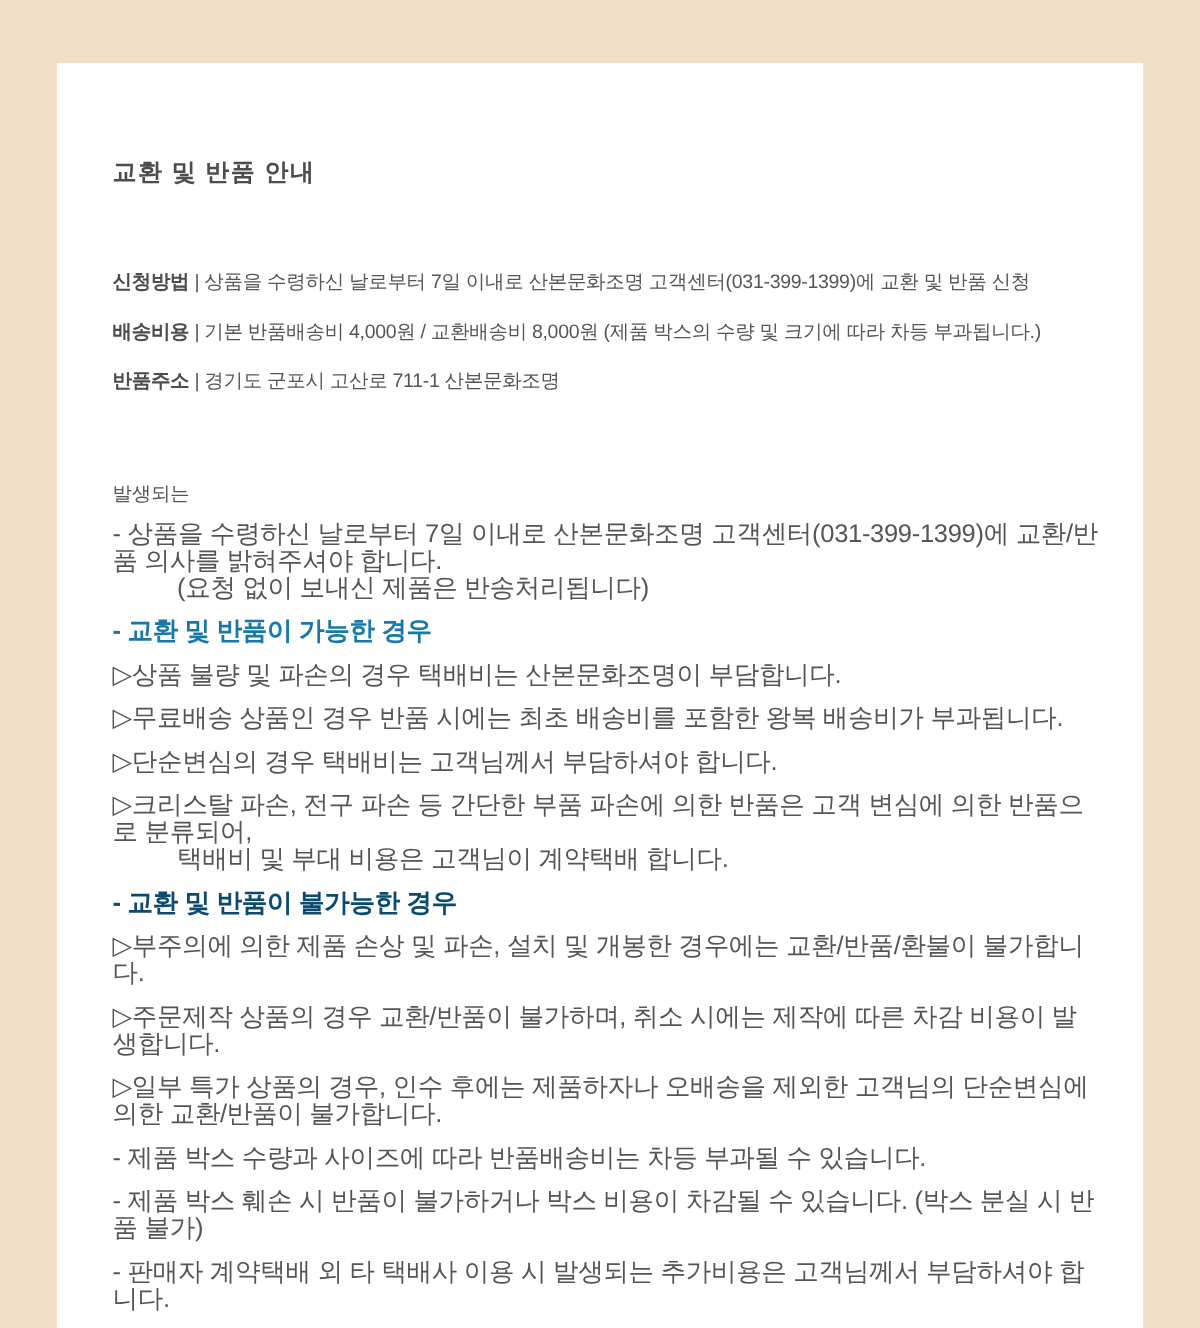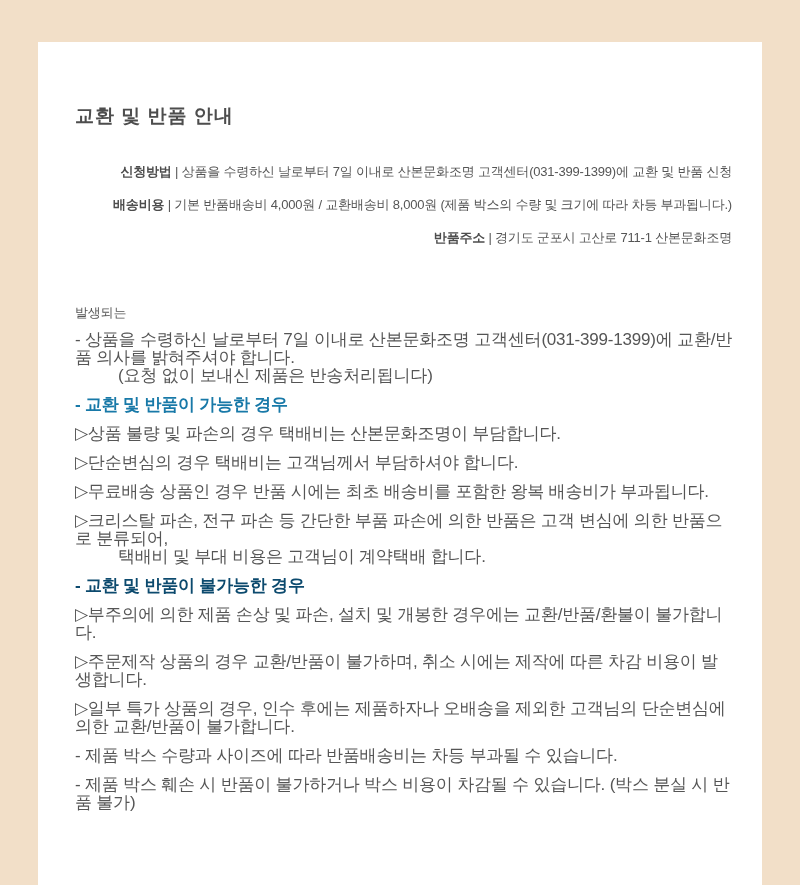--- a/index.html
+++ b/index.html
@@ -16,36 +16,36 @@
     min-height: 885px;
     padding: 42px 38px;
   }
   .card {
     width: 724px;
     min-height: 801px;
     background: #ffffff;
     padding: 61px 30px 62px 37px;
   }
   .title {
-    font-size: 19px;
+    font-size: 16px;
     font-weight: bold;
     color: #4d4d4d;
     letter-spacing: 1px;
     line-height: 25px;
-    margin-bottom: 34px;
+    margin-bottom: 50px;
   }
   .info-line {
     font-size: 13px;
     color: #555555;
     line-height: 19px;
     margin-bottom: 14px;
     letter-spacing: -0.2px;
   }
   .info-line .lbl { font-weight: bold; color: #4d4d4d; }
-  .info-section { margin-bottom: 56px; text-align: right; }
+  .info-section { margin-bottom: 56px; }
   .notice-heading {
     font-size: 13px;
     color: #555555;
     line-height: 19px;
     margin-bottom: 9px;
     letter-spacing: -0.2px;
   }
   .note {
     font-size: 17px;
     color: #555555;
@@ -72,28 +72,29 @@
     </div>
 
     <div class="notice-section">
       <p class="notice-heading">발생되는</p>
 
       <p class="note"><span>- 상품을 수령하신 날로부터 7일 이내로 산본문화조명 고객센터(031-399-1399)에 교환/반품 의사를 밝혀주셔야 합니다.</span><span class="line2">(요청 없이 보내신 제품은 반송처리됩니다)</span></p>
 
       <p class="note head-ok">- 교환 및 반품이 가능한 경우</p>
 
       <p class="note">▷상품 불량 및 파손의 경우 택배비는 산본문화조명이 부담합니다.</p>
+      <p class="note">▷무료배송 상품인 경우 반품 시에는 최초 배송비를 포함한 왕복 배송비가 부과됩니다.</p>
       <p class="note">▷단순변심의 경우 택배비는 고객님께서 부담하셔야 합니다.</p>
-      <p class="note">▷무료배송 상품인 경우 반품 시에는 최초 배송비를 포함한 왕복 배송비가 부과됩니다.</p>
 
       <p class="note"><span>▷크리스탈 파손, 전구 파손 등 간단한 부품 파손에 의한 반품은 고객 변심에 의한 반품으로 분류되어,</span><span class="line2">택배비 및 부대 비용은 고객님이 계약택배 합니다.</span></p>
 
       <p class="note head-no">- 교환 및 반품이 불가능한 경우</p>
 
       <p class="note">▷부주의에 의한 제품 손상 및 파손, 설치 및 개봉한 경우에는 교환/반품/환불이 불가합니다.</p>
       <p class="note">▷주문제작 상품의 경우 교환/반품이 불가하며, 취소 시에는 제작에 따른 차감 비용이 발생합니다.</p>
       <p class="note">▷일부 특가 상품의 경우, 인수 후에는 제품하자나 오배송을 제외한 고객님의 단순변심에 의한 교환/반품이 불가합니다.</p>
       <p class="note">- 제품 박스 수량과 사이즈에 따라 반품배송비는 차등 부과될 수 있습니다.</p>
       <p class="note">- 제품 박스 훼손 시 반품이 불가하거나 박스 비용이 차감될 수 있습니다. (박스 분실 시 반품 불가)</p>
+      <p class="note">- 판매자 계약택배 외 타 택배사 이용 시 발생되는 추가비용은 고객님께서 부담하셔야 합니다.</p>
     </div>
 
   </div>
 </div>
 
 </body></html>

